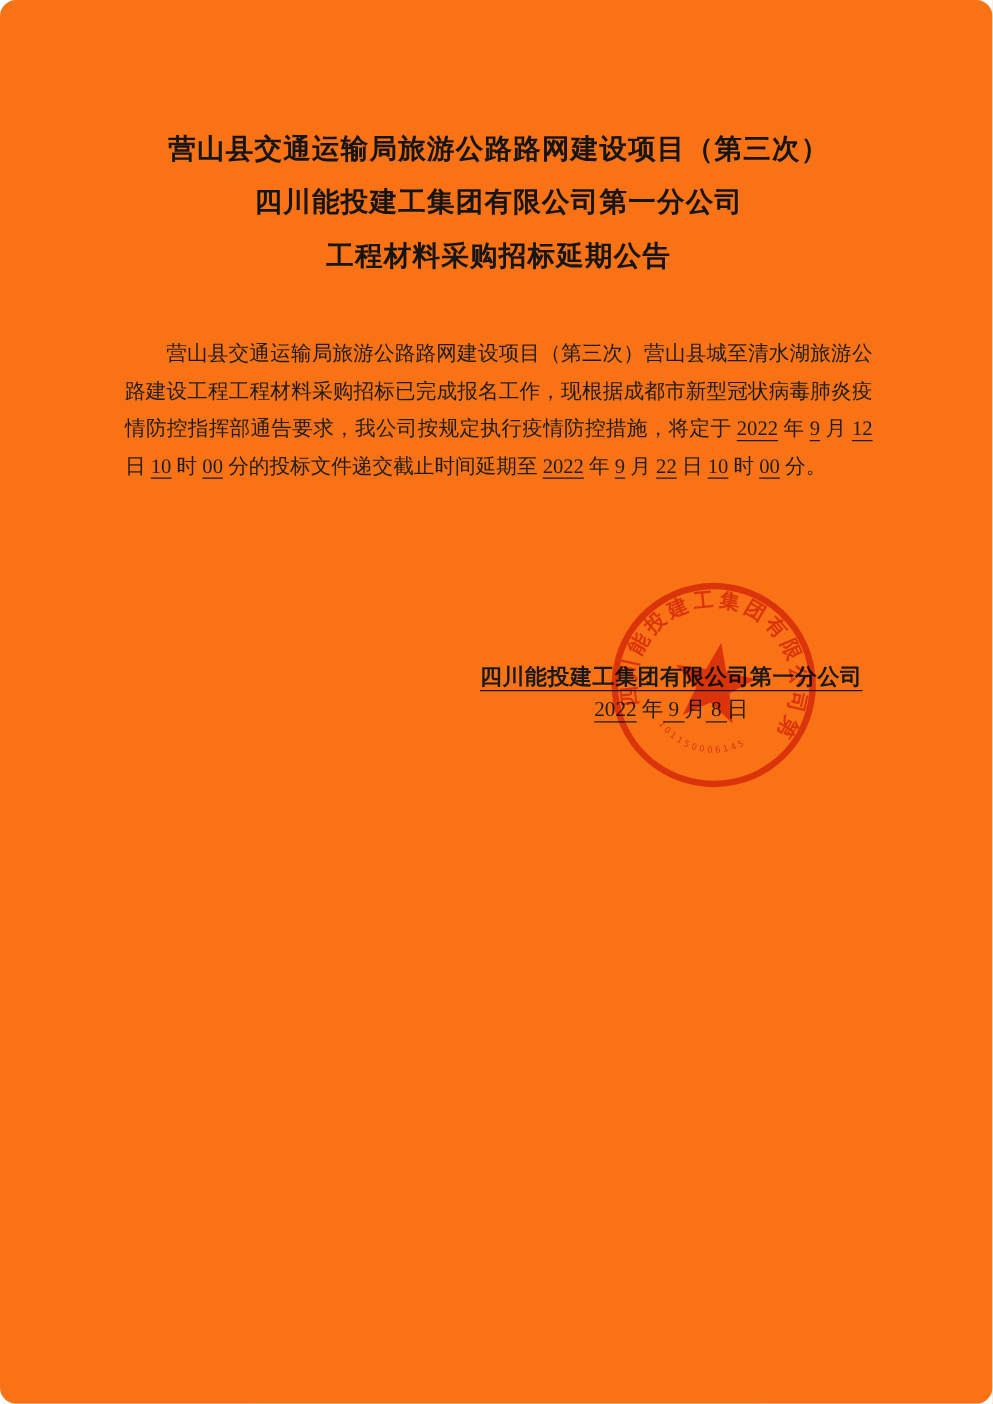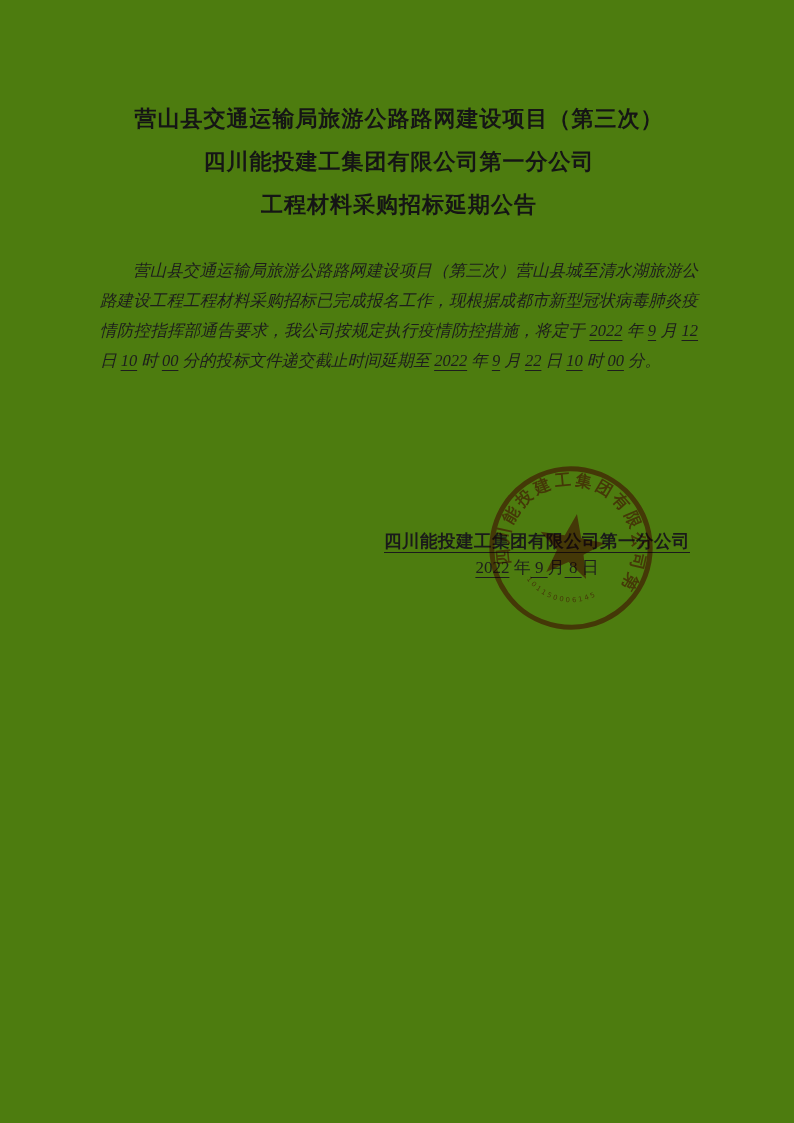--- a/index.html
+++ b/index.html
@@ -1,23 +1,24 @@
 <!DOCTYPE html>
 <html lang="zh"><head>
 <meta charset="utf-8">
 <style>
   html, body { margin: 0; padding: 0; background: #ffffff; }
   body { width: 794px; height: 1123px; font-family: "Liberation Serif", "DejaVu Serif", serif; }
   .page {
     position: relative;
     width: 794px;
     height: 1123px;
-    background: #4d7c0f;
+    background: #f97316;
     overflow: hidden;
     color: #1d1d1d;
+    border-radius: 13px;
   }
   .content { padding: 0 96px 0 100px; }
   .title-block {
     margin: 97px 0 0 0;
     text-align: center;
     font-family: "Liberation Sans", "DejaVu Sans", sans-serif;
     font-weight: bold;
     font-size: 22px;
     line-height: 43px;
     letter-spacing: 1px;
@@ -25,21 +26,21 @@
   }
   .body-para {
     margin: 0;
     font-size: 16.5px;
     line-height: 30px;
     text-align: justify;
     text-justify: inter-character;
     text-indent: 2em;
     color: #1d1d1d;
   }
-  .body-para.first { margin-top: 30px; font-style: italic; }
+  .body-para.first { margin-top: 42px; }
   .u {
     text-decoration: underline;
     text-underline-offset: 4px;
     text-decoration-thickness: 1px;
   }
   .sig-block {
     position: absolute;
     top: 529px;
     right: 104px;
     text-align: center;

